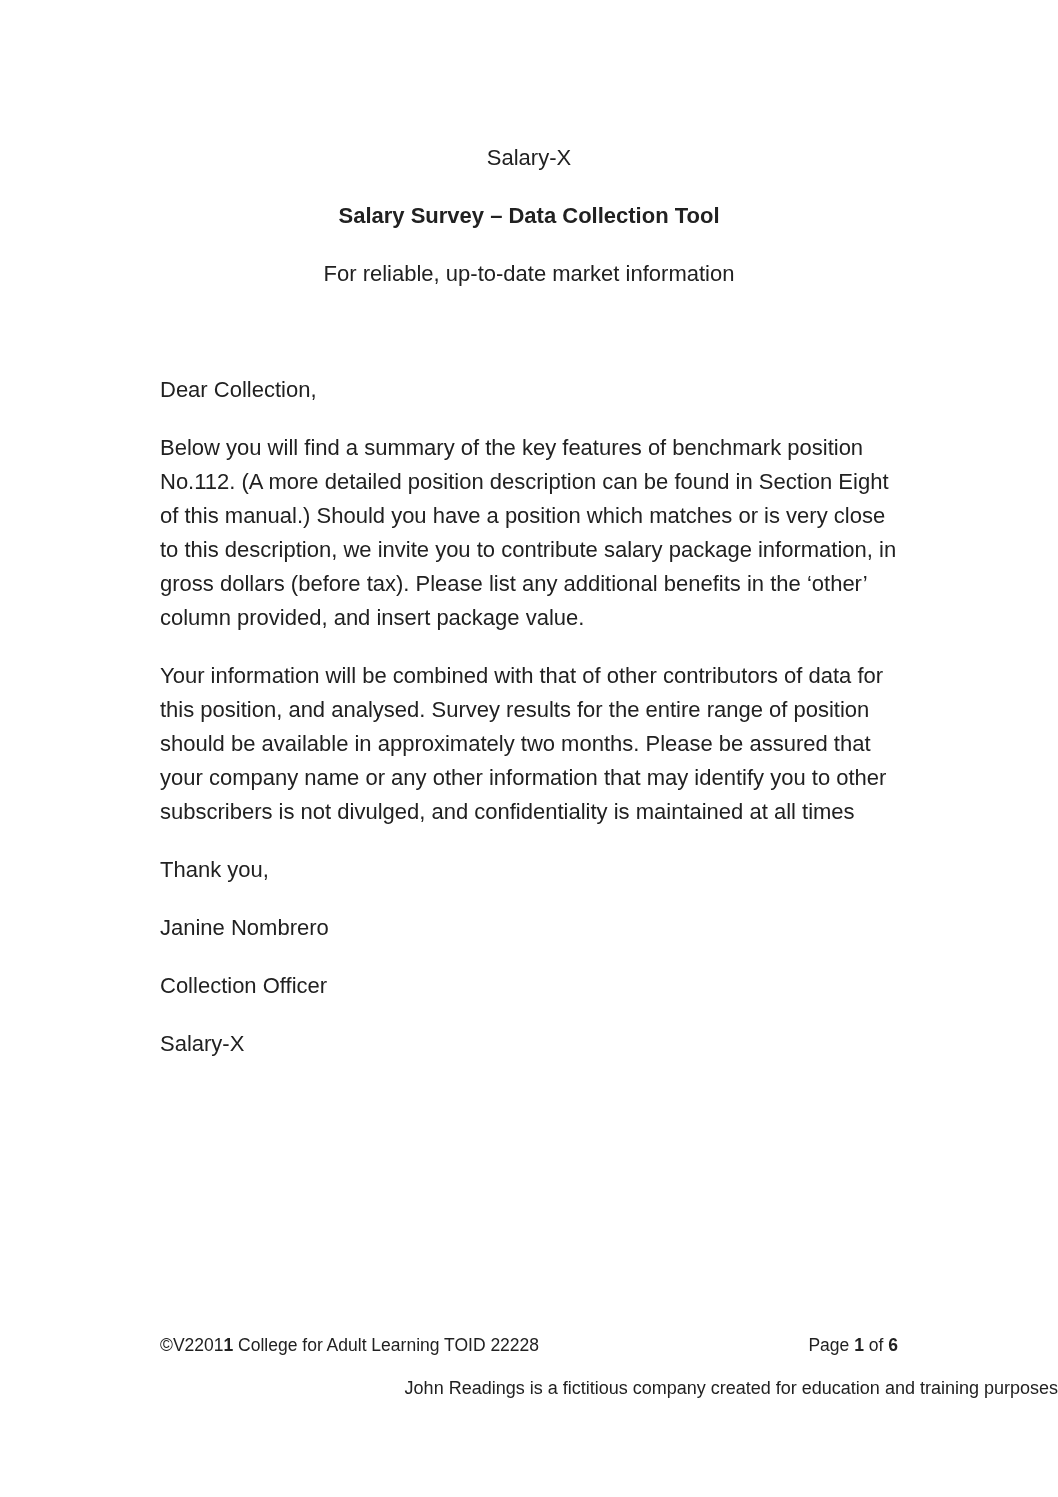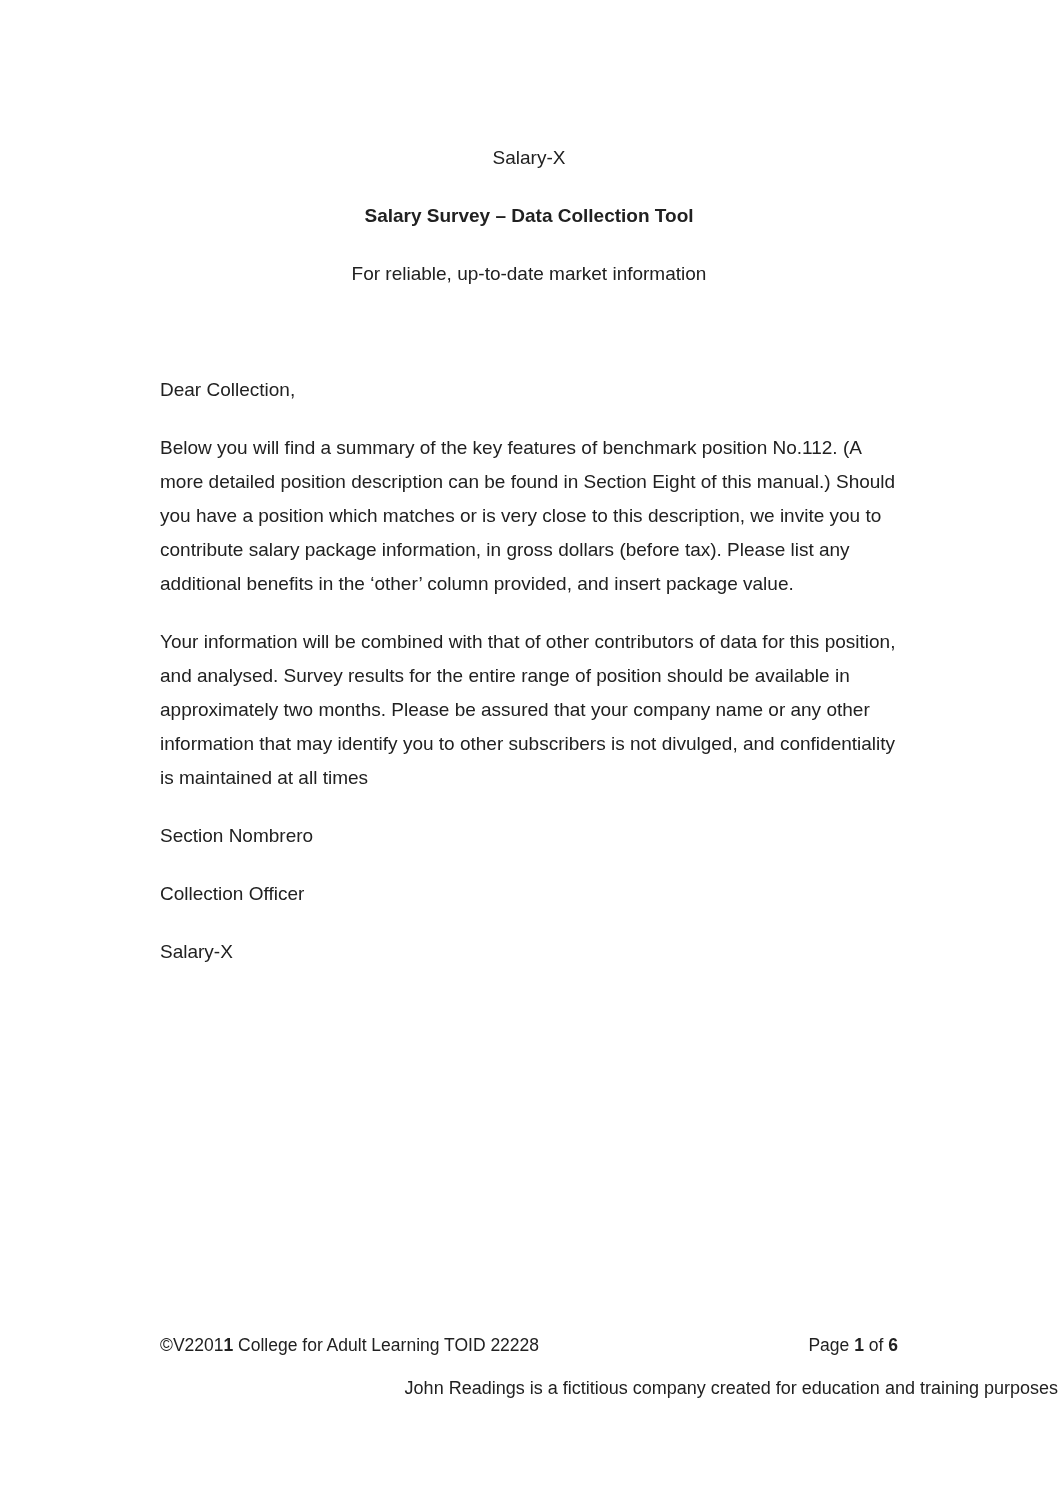--- a/index.html
+++ b/index.html
@@ -11,21 +11,21 @@
     position: relative;
     width: 1058px;
     height: 1497px;
     background: #ffffff;
     font-family: "Liberation Sans", "DejaVu Sans", sans-serif;
     color: #212121;
     overflow: hidden;
   }
   .content {
     padding: 141px 160px 0 160px;
-    font-size: 19px;
+    font-size: 22px;
     line-height: 34px;
   }
   .content p {
     margin: 0 0 24px 0;
   }
   .centered { text-align: center; }
   .bold { font-weight: bold; }
   .header-subtitle { margin-bottom: 82px !important; }
   .doc-subtitle { margin-bottom: 140px !important; }
   .footer-row {
@@ -54,21 +54,22 @@
 
 <div class="sheet">
   <div class="content">
     <p class="centered">Salary-X</p>
     <p class="centered bold">Salary Survey – Data Collection Tool</p>
     <p class="centered header-subtitle">For reliable, up-to-date market information</p>
 
     <p>Dear Collection,</p>
     <p>Below you will find a summary of the key features of benchmark position No.112. (A more detailed position description can be found in Section Eight of this manual.) Should you have a position which matches or is very close to this description, we invite you to contribute salary package information, in gross dollars (before tax). Please list any additional benefits in the ‘other’ column provided, and insert package value.</p>
     <p>Your information will be combined with that of other contributors of data for this position, and analysed. Survey results for the entire range of position should be available in approximately two months. Please be assured that your company name or any other information that may identify you to other subscribers is not divulged, and confidentiality is maintained at all times</p>
-    <p>Section Nombrero</p>
+    <p>Thank you,</p>
+    <p>Janine Nombrero</p>
     <p>Collection Officer</p>
     <p>Salary-X</p>
   </div>
 
   <div class="footer-row">
     <div>
       <span>©V2201</span><span class="bold">1</span><span> College for Adult Learning TOID 22228</span>
     </div>
     <div>
       <span>Page</span>

